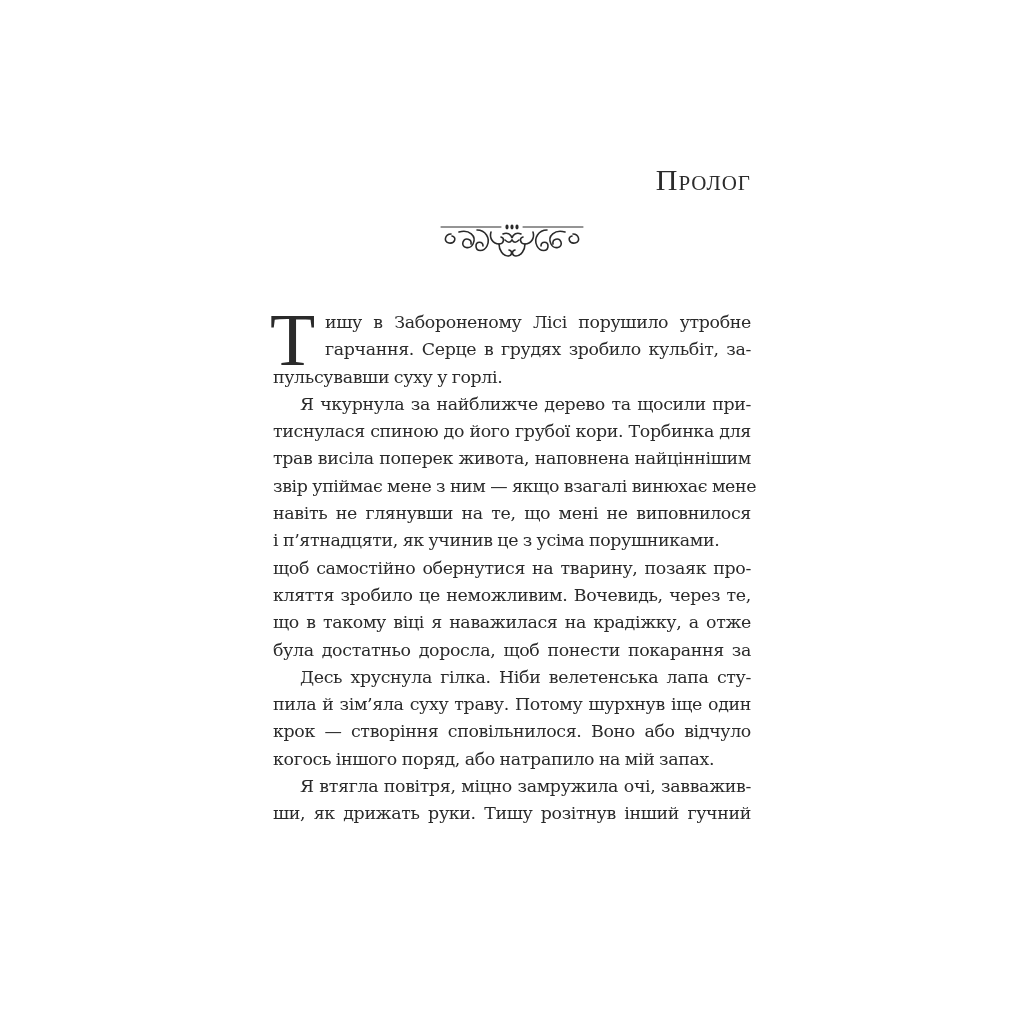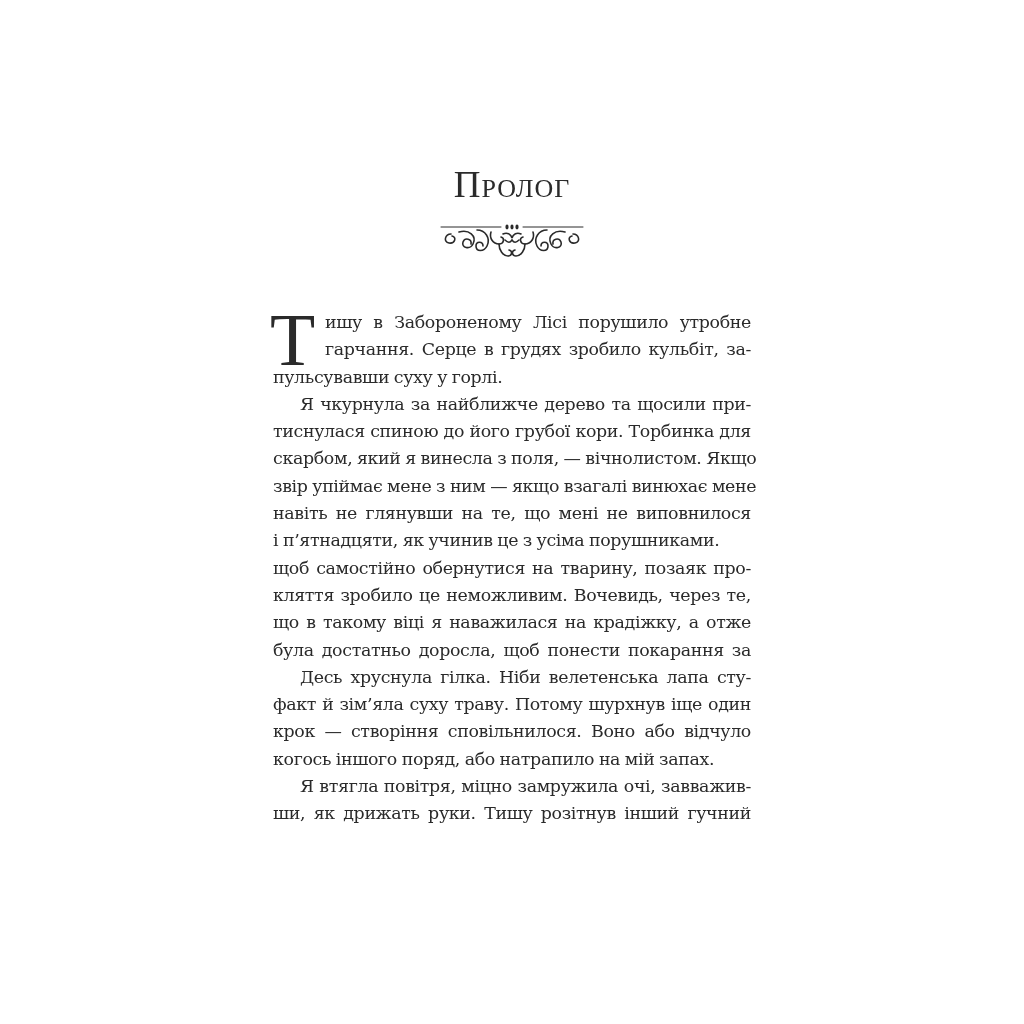--- a/index.html
+++ b/index.html
@@ -20,23 +20,23 @@
       left: 273px;
       top: 0;
       width: 478px;
       height: 1024px;
     }
     .chapter-title {
       position: absolute;
       left: 0;
       width: 478px;
       top: 163px;
-      text-align: center;
+      text-align: right;
       font-family: "Liberation Serif", "DejaVu Serif", serif;
-      font-size: 37px;
+      font-size: 30px;
       letter-spacing: 1px;
       color: #2b2b2b;
       font-variant: small-caps;
     }
     .ornament {
       position: absolute;
       left: 166px;
       top: 222px;
       width: 146px;
       height: 40px;
@@ -114,28 +114,28 @@
   </svg>
 
   <div class="text">
     <span class="dropcap">Т</span>
 
     <span class="line drop-indent">ишу в Забороненому Лісі порушило утробне</span>
     <span class="line drop-indent">гарчання. Серце в грудях зробило кульбіт, за-</span>
     <span class="line last">пульсувавши суху у горлі.</span>
     <span class="line indent">Я чкурнула за найближче дерево та щосили при-</span>
     <span class="line">тиснулася спиною до його грубої кори. Торбинка для</span>
-    <span class="line">скарбом, який я винесла з поля, — вічнолистом. Якщо</span>
+    <span class="line">трав висіла поперек живота, наповнена найціннішим</span>
     <span class="line">звір упіймає мене з ним — якщо взагалі винюхає мене</span>
     <span class="line">навіть не глянувши на те, що мені не виповнилося</span>
     <span class="line last">і п’ятнадцяти, як учинив це з усіма порушниками.</span>
     <span class="line">щоб самостійно обернутися на тварину, позаяк про-</span>
     <span class="line">кляття зробило це неможливим. Вочевидь, через те,</span>
     <span class="line">що в такому віці я наважилася на крадіжку, а отже</span>
     <span class="line">була достатньо доросла, щоб понести покарання за</span>
     <span class="line indent">Десь хруснула гілка. Ніби велетенська лапа сту-</span>
-    <span class="line">факт й зім’яла суху траву. Потому шурхнув іще один</span>
+    <span class="line">пила й зім’яла суху траву. Потому шурхнув іще один</span>
     <span class="line">крок — створіння сповільнилося. Воно або відчуло</span>
     <span class="line last">когось іншого поряд, або натрапило на мій запах.</span>
     <span class="line indent">Я втягла повітря, міцно замружила очі, завважив-</span>
     <span class="line">ши, як дрижать руки. Тишу розітнув інший гучний</span>
   </div>
 </div>
 
 </body></html>

